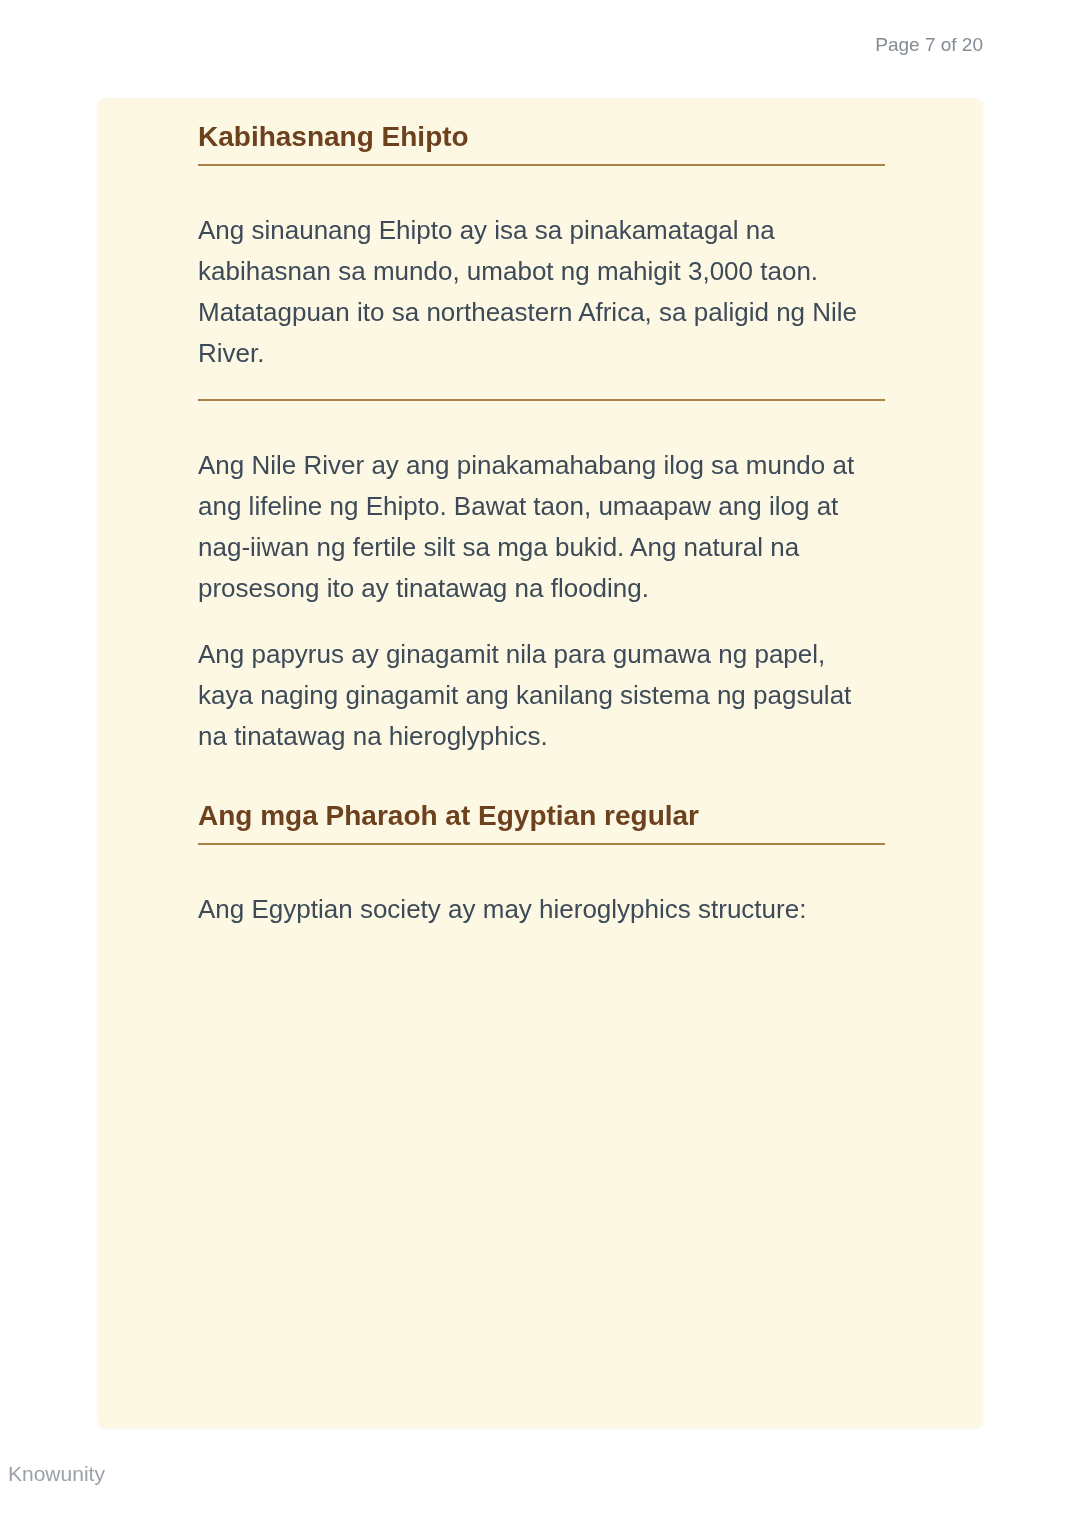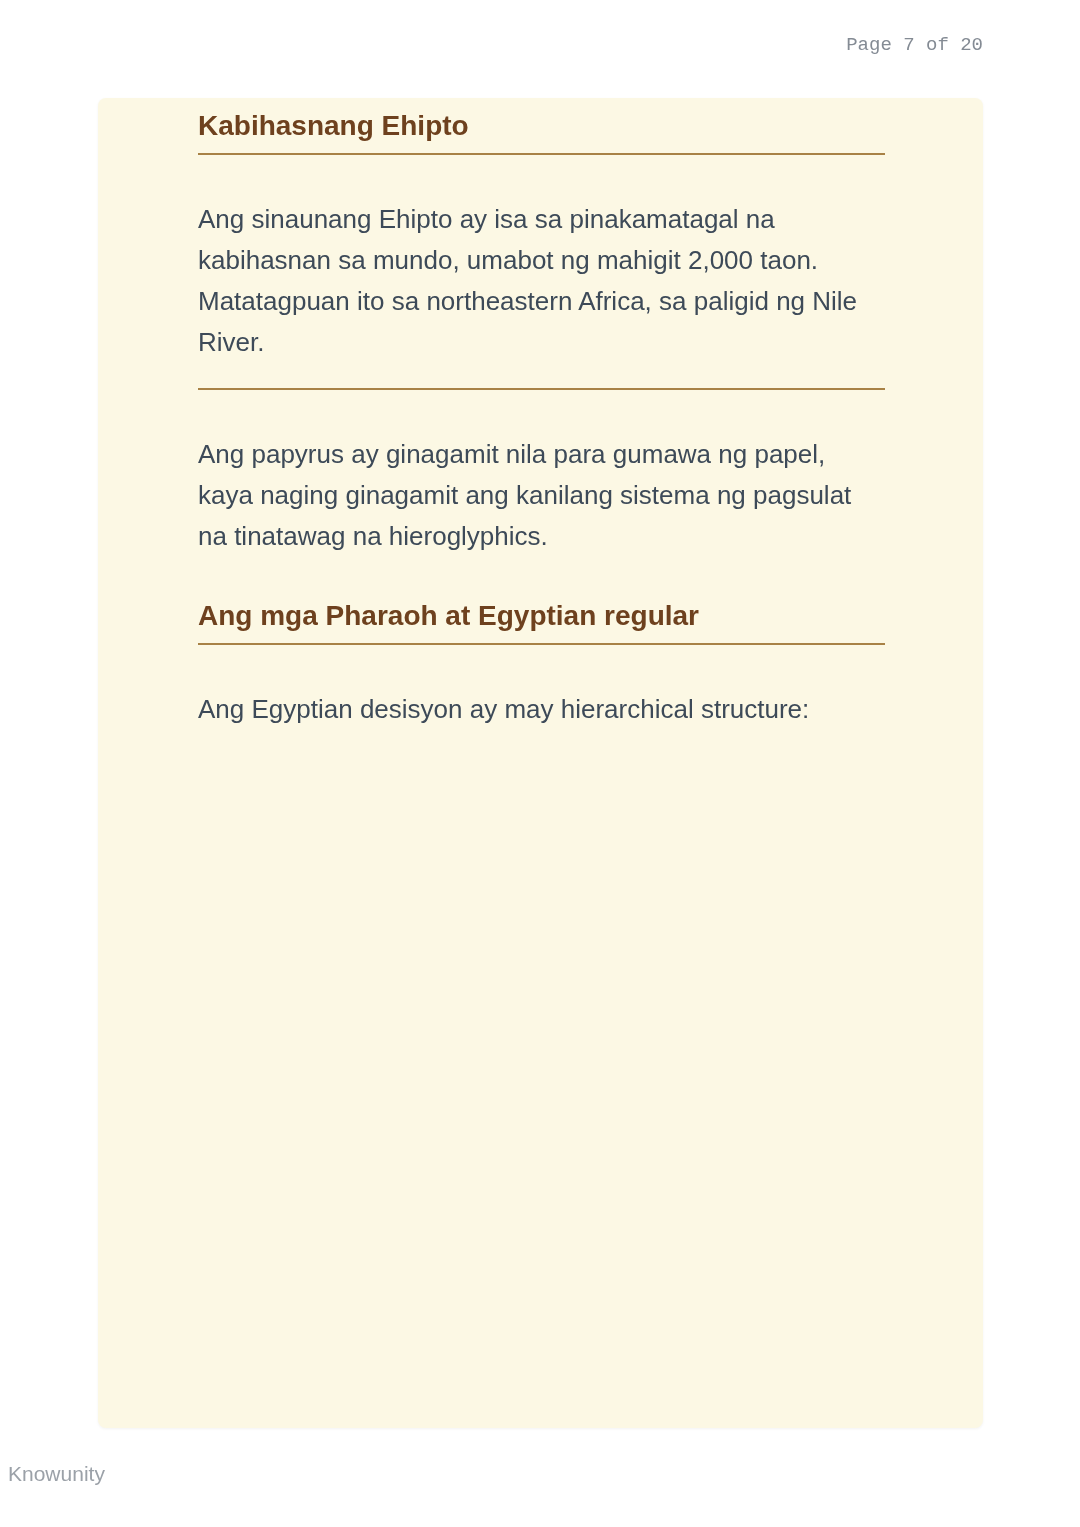--- a/index.html
+++ b/index.html
@@ -13,35 +13,35 @@
     height: 1527px;
     position: relative;
     overflow: hidden;
     font-family: "Liberation Sans", sans-serif;
   }
 
   .page-indicator {
     position: absolute;
     top: 34px;
     right: 97px;
-    font-family: Liberation Mono, monospace;
+    font-family: Liberation Sans, sans-serif;
     font-size: 19px;
     color: #848b94;
   }
 
   .content-card {
     position: absolute;
     top: 98px;
     left: 98px;
     width: 885px;
     height: 1330px;
     background: #fcf8e4;
     border-radius: 8px;
     box-shadow: 0 1px 3px rgba(0,0,0,0.05);
-    padding: 13px 98px 0 100px;
+    padding: 24px 98px 0 100px;
   }
 
   .section-heading {
     font-size: 28px;
     font-weight: bold;
     line-height: 30px;
     color: #6e411e;
     margin: 44px 0 12px 0;
   }
   section:first-child .section-heading {
@@ -74,28 +74,29 @@
 </style>
 </head>
 <body>
 
 <div class="page-indicator">Page 7 of 20</div>
 
 <main class="content-card" id="content-card">
   <section>
     <h2 class="section-heading">Kabihasnang Ehipto</h2>
     <hr class="section-rule">
-  <p class="paragraph">Ang sinaunang Ehipto ay isa sa pinakamatagal na kabihasnan sa mundo, umabot ng mahigit 2,000 taon. Matatagpuan ito sa northeastern Africa, sa paligid ng Nile River.</p>
+  <p class="paragraph">Ang sinaunang Ehipto ay isa sa pinakamatagal na kabihasnan sa mundo, umabot ng mahigit 3,000 taon. Matatagpuan ito sa northeastern Africa, sa paligid ng Nile River.</p>
     </section>
 
   <section>
     <hr class="section-rule">
+  <p class="paragraph">Ang Nile River ay ang pinakamahabang ilog sa mundo at ang lifeline ng Ehipto. Bawat taon, umaapaw ang ilog at nag-iiwan ng fertile silt sa mga bukid. Ang natural na prosesong ito ay tinatawag na flooding.</p>
       <p class="paragraph">Ang papyrus ay ginagamit nila para gumawa ng papel, kaya naging ginagamit ang kanilang sistema ng pagsulat na tinatawag na hieroglyphics.</p>
     </section>
 
   <section>
     <h2 class="section-heading">Ang mga Pharaoh at Egyptian regular</h2>
     <hr class="section-rule">
-  <p class="paragraph">Ang Egyptian desisyon ay may hierarchical structure:</p>
+  <p class="paragraph">Ang Egyptian society ay may hieroglyphics structure:</p>
     </section>
 </main>
 
 <div class="footer-brand">Knowunity</div>
 
 </body></html>

